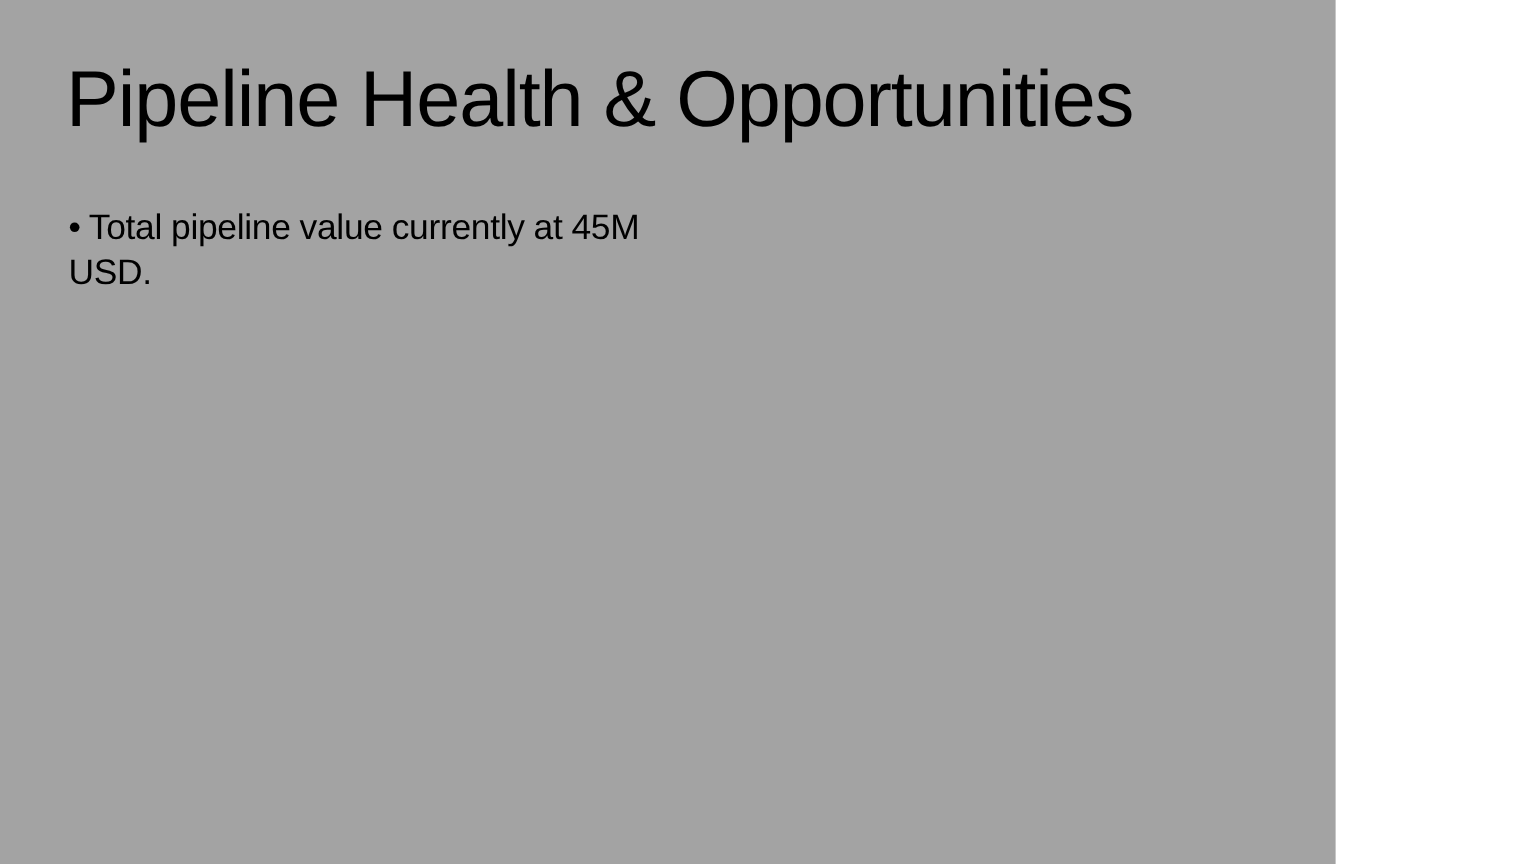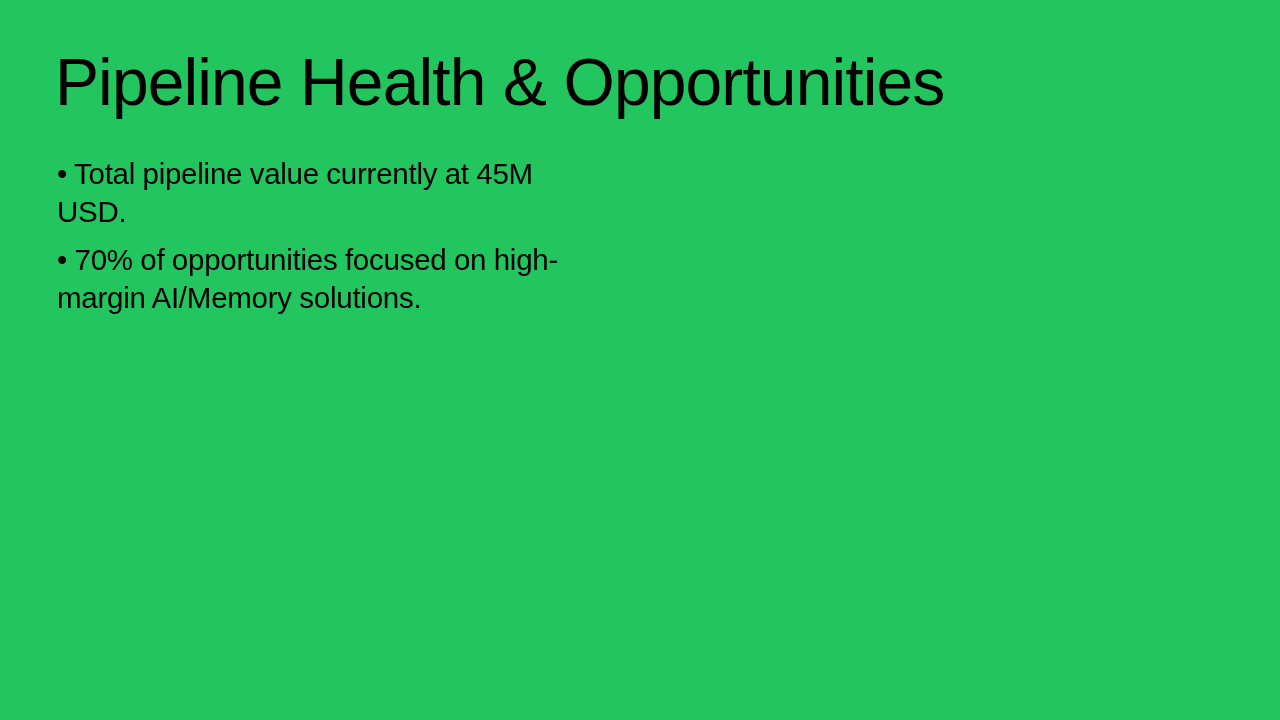--- a/index.html
+++ b/index.html
@@ -10,42 +10,42 @@
   body {
     width: 1280px;
     height: 720px;
     overflow: hidden;
     background: #ffffff;
     font-family: "Liberation Sans", "DejaVu Sans", sans-serif;
     -webkit-font-smoothing: antialiased;
   }
   .slide {
     position: relative;
-    width: 1280px;
+    width: 1113px;
     height: 720px;
-    background: #22c55e;
+    background: #a3a3a3;
     box-sizing: border-box;
   }
   .slide-title {
     position: absolute;
     left: 55px;
     top: 48px;
     width: 1100px;
     margin: 0;
     font-size: 66px;
     font-weight: 300;
     line-height: 1.06;
     letter-spacing: -0.9px;
     color: #000000;
     white-space: nowrap;
   }
   .body-block {
     position: absolute;
     left: 57px;
-    top: 155px;
+    top: 171px;
     width: 505px;
   }
   .bullet-para {
     margin: 0 0 10px 0;
     font-size: 29.5px;
     font-weight: 300;
     line-height: 38px;
     letter-spacing: -0.25px;
     color: #000000;
     text-align: left;
@@ -70,20 +70,17 @@
 <div class="slide">
 
   <h1 class="slide-title">Pipeline Health &amp; Opportunities</h1>
 
   <div class="body-block">
 
     <p class="bullet-para">
       <span class="bullet-mark">•</span><span class="bullet-text"> Total pipeline value currently at 45M USD.</span>
     </p>
 
-    <p class="bullet-para">
-      <span class="bullet-mark">•</span><span class="bullet-text"> 70% of opportunities focused on high-margin AI/Memory solutions.</span>
-    </p>
 
 
   </div>
 
 </div>
 
 </body></html>

